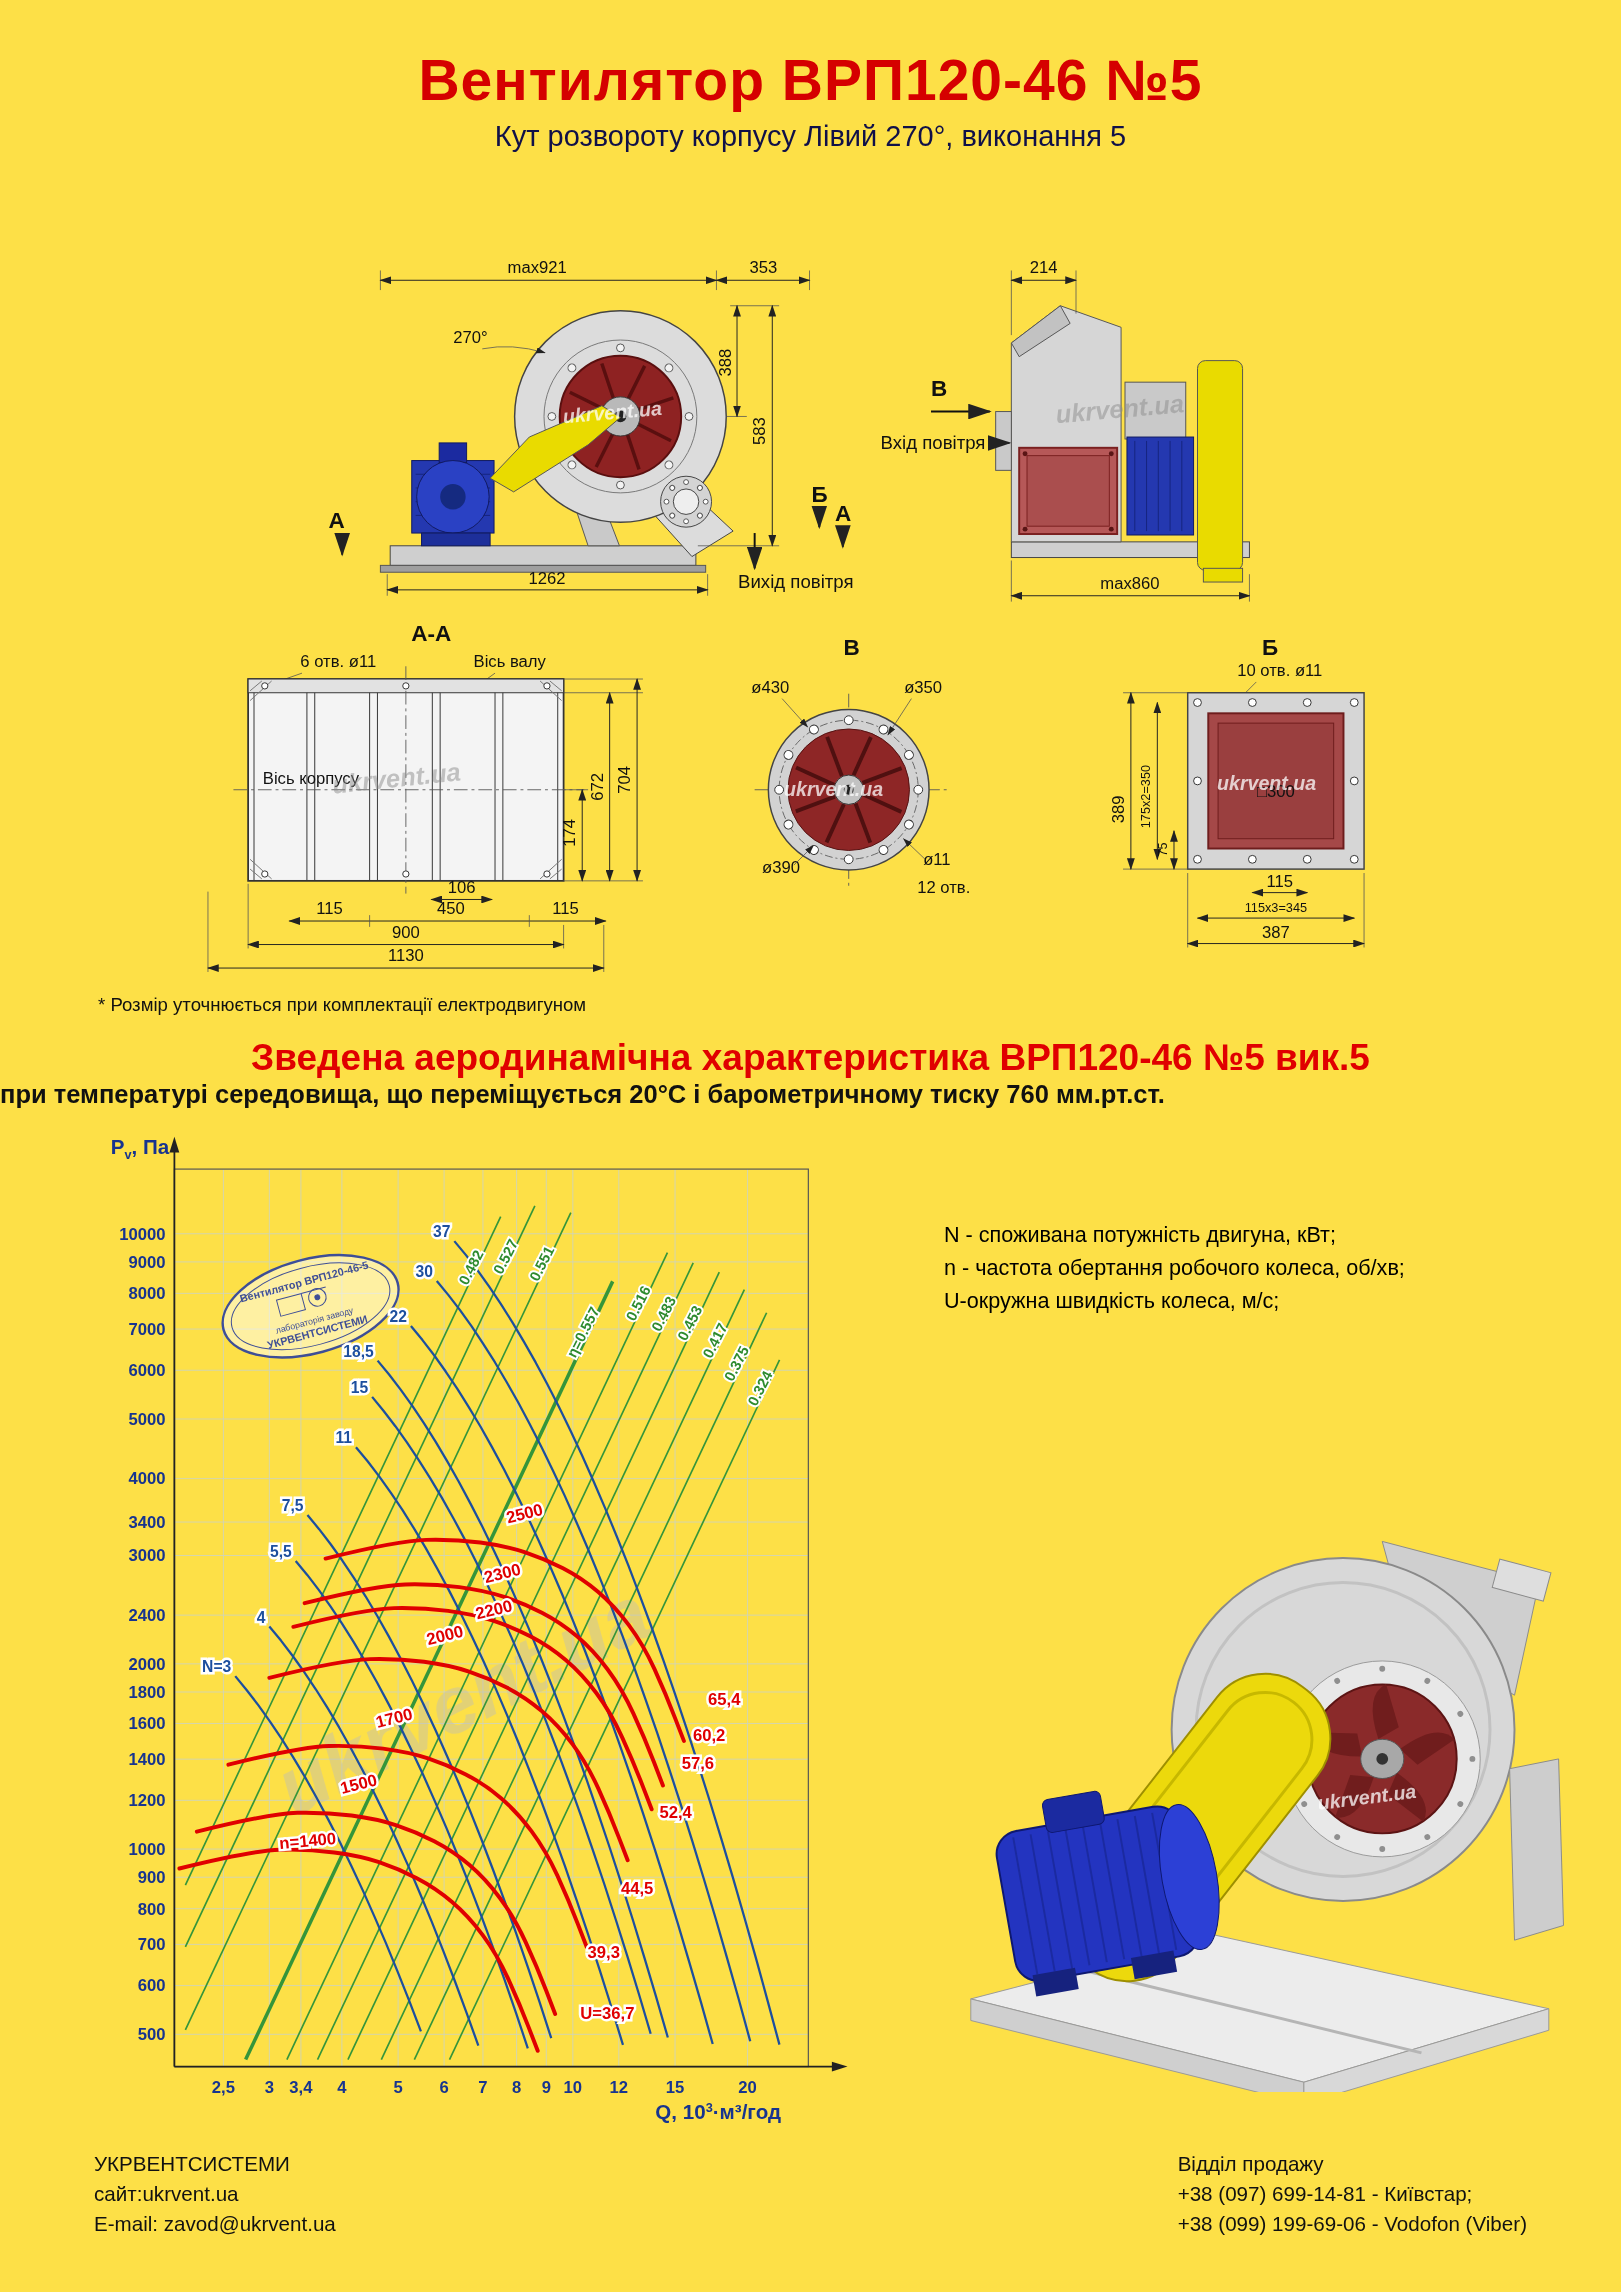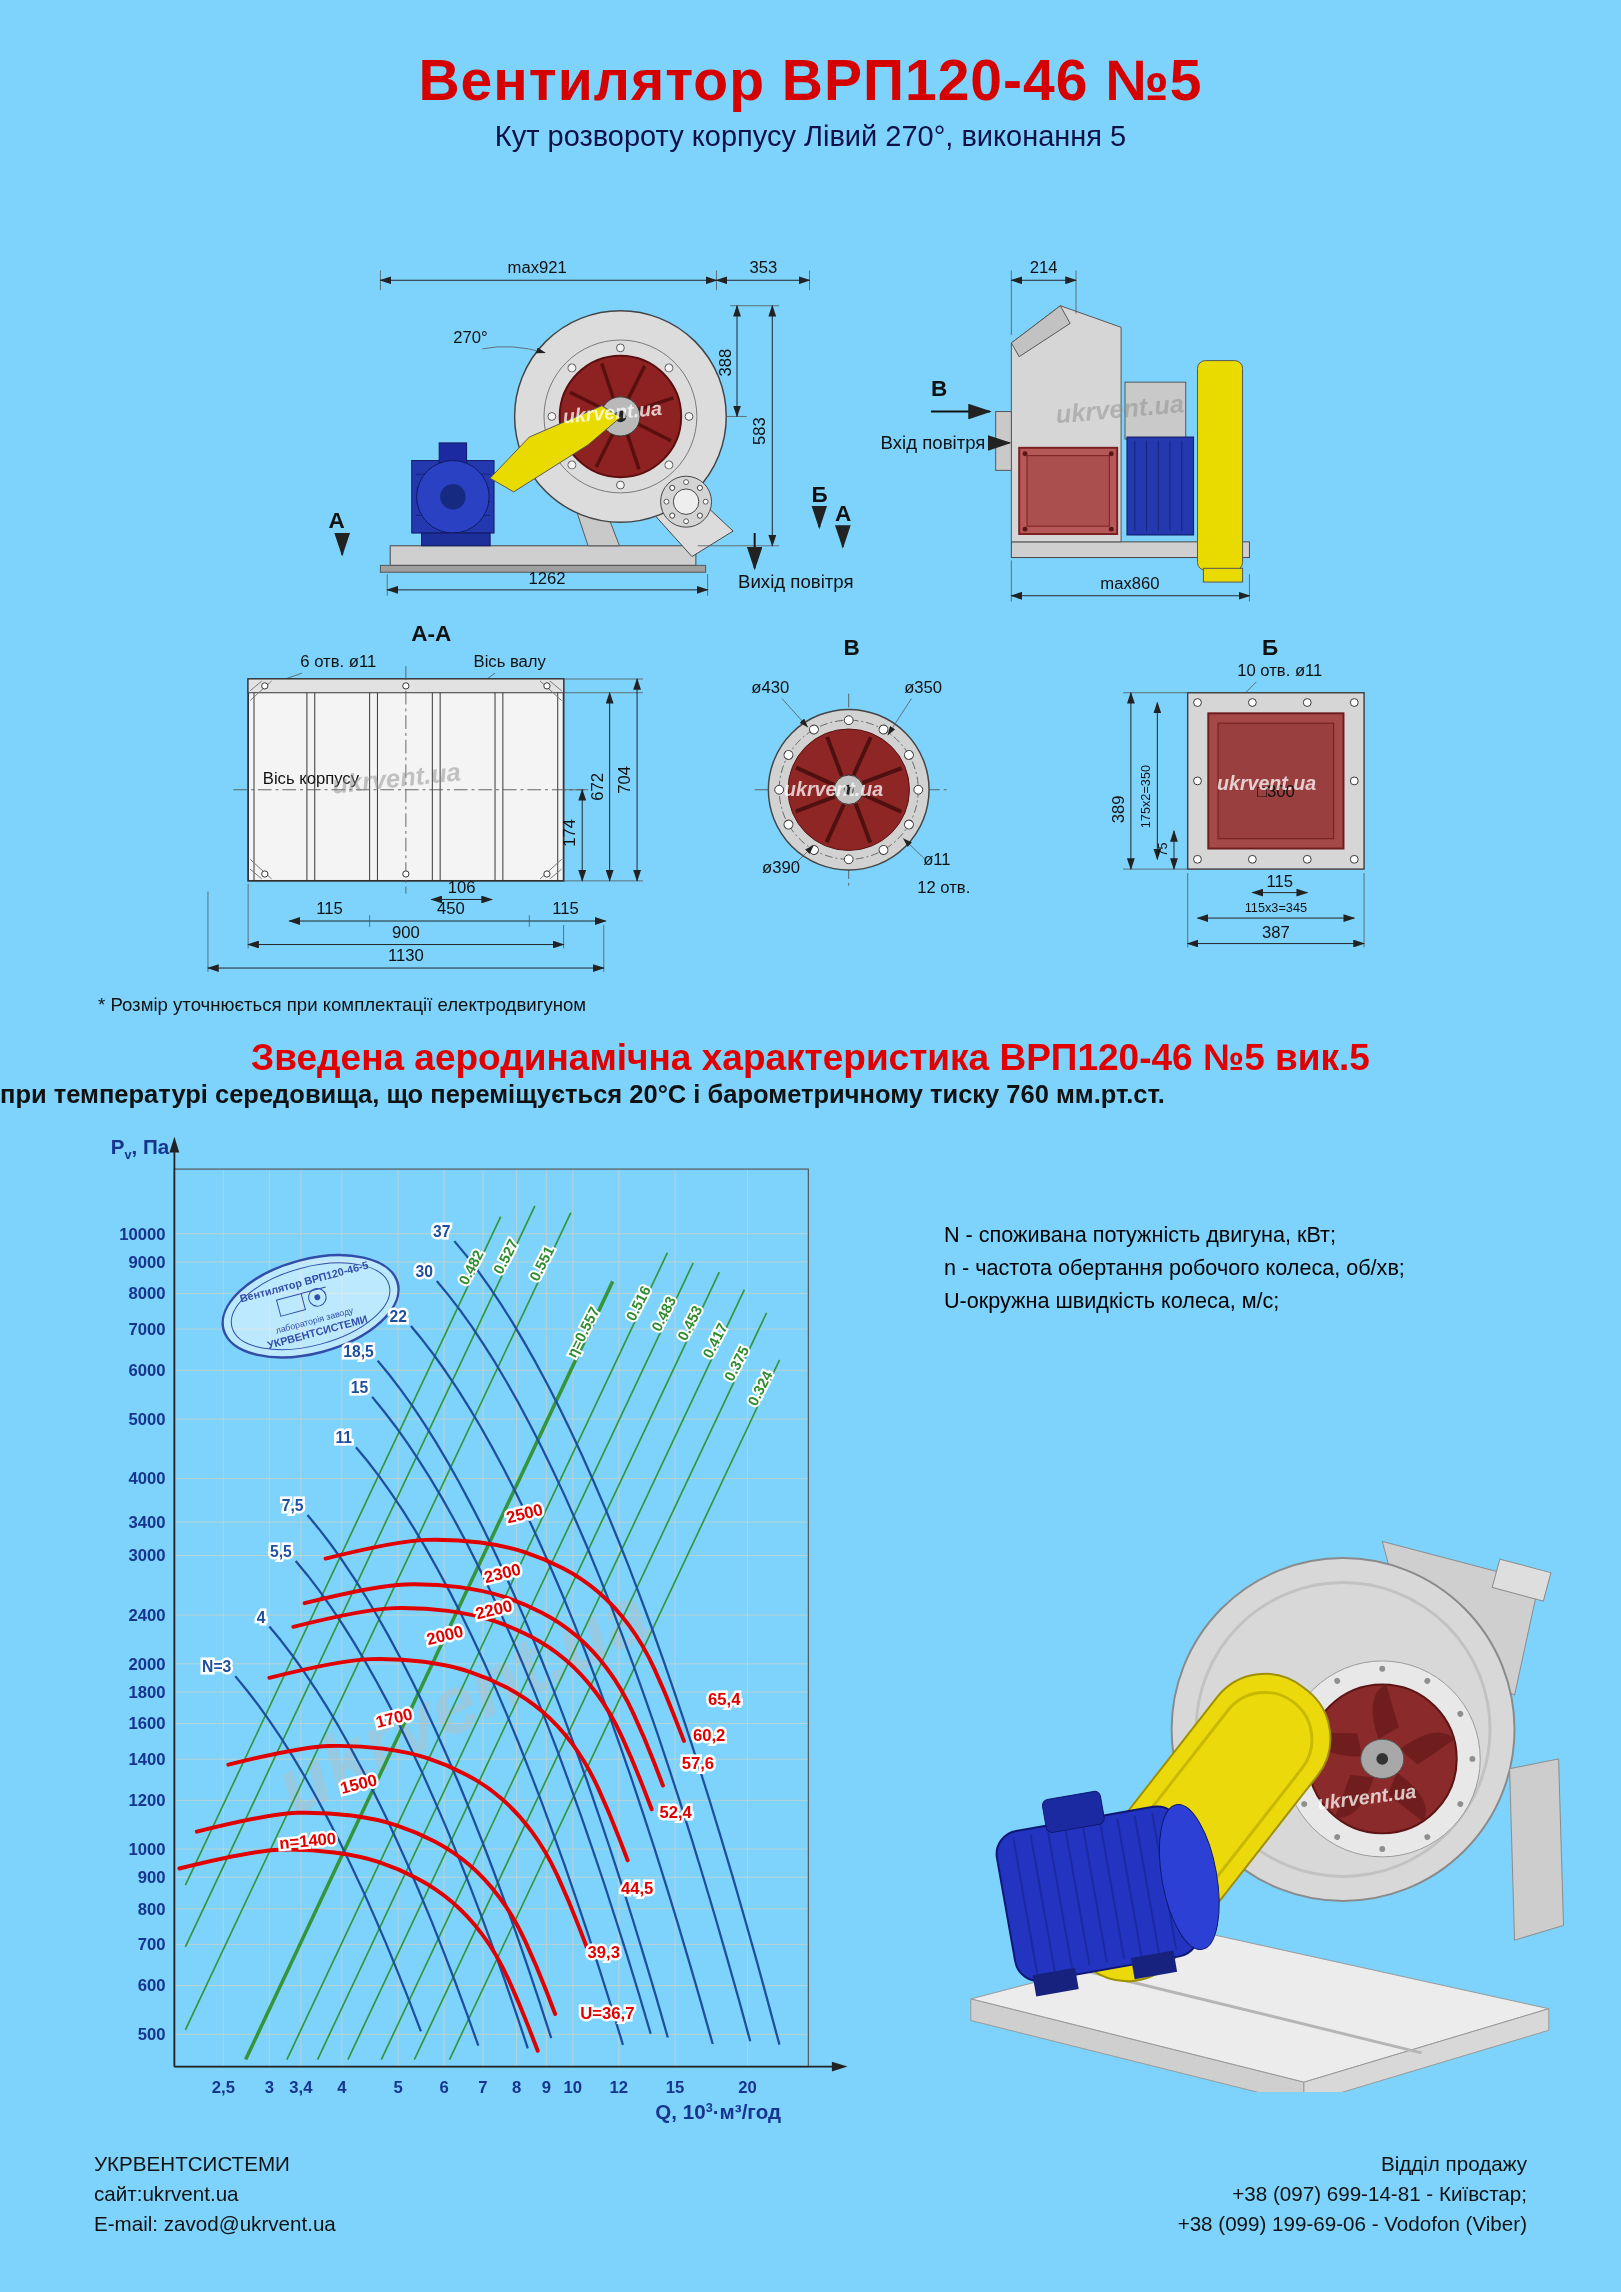--- a/index.html
+++ b/index.html
@@ -1,27 +1,27 @@
 <!DOCTYPE html>
 <html><head>
 <meta charset="utf-8">
 <style>
   *{margin:0;padding:0;box-sizing:border-box}
   html,body{background:#9a9a9a}
-  .page{position:relative;width:1621px;height:2293px;margin:0 auto;background:#7dd3fc;
+  .page{position:relative;width:1621px;height:2293px;margin:0 auto;background:#fde047;
         font-family:"Liberation Sans",sans-serif;color:#111;overflow:hidden}
   .abs{position:absolute}
   .page-title{width:100%;text-align:center;font-size:57px;font-weight:bold;color:#d50000;letter-spacing:1px}
   .page-subtitle{width:100%;text-align:center;font-size:29px;font-weight:normal;color:#101048}
   .note{font-size:18.6px;color:#111}
   .chart-title{width:100%;text-align:center;font-size:37px;font-weight:bold;color:#e00000}
   .chart-subtitle{width:100%;font-size:25.5px;font-weight:bold;color:#111}
   .legend{font-size:21.6px;line-height:33px;color:#000}
   .footer{font-size:20.6px;line-height:30px;color:#111}
-  .footer.right{text-align:right}
+  .footer.right{text-align:left}
   
   .dim{stroke:#222;stroke-width:1;fill:none}
   .thin{stroke:#555;stroke-width:0.8;fill:none}
   .cl{stroke:#555;stroke-width:0.9;fill:none;stroke-dasharray:14 4 3 4}
   .dimt{font-size:17px;fill:#111}
   .dimt-sm{font-size:13px;fill:#111}
   .lbl{font-size:19px;fill:#111}
   .letter{font-size:23px;font-weight:bold;fill:#111}
   .wm{font-size:26px;font-weight:bold;font-style:italic;fill:#8d8d8d;opacity:.5}
   .wmw{font-weight:bold;font-style:italic;fill:#fff;opacity:.75;font-size:20px}

